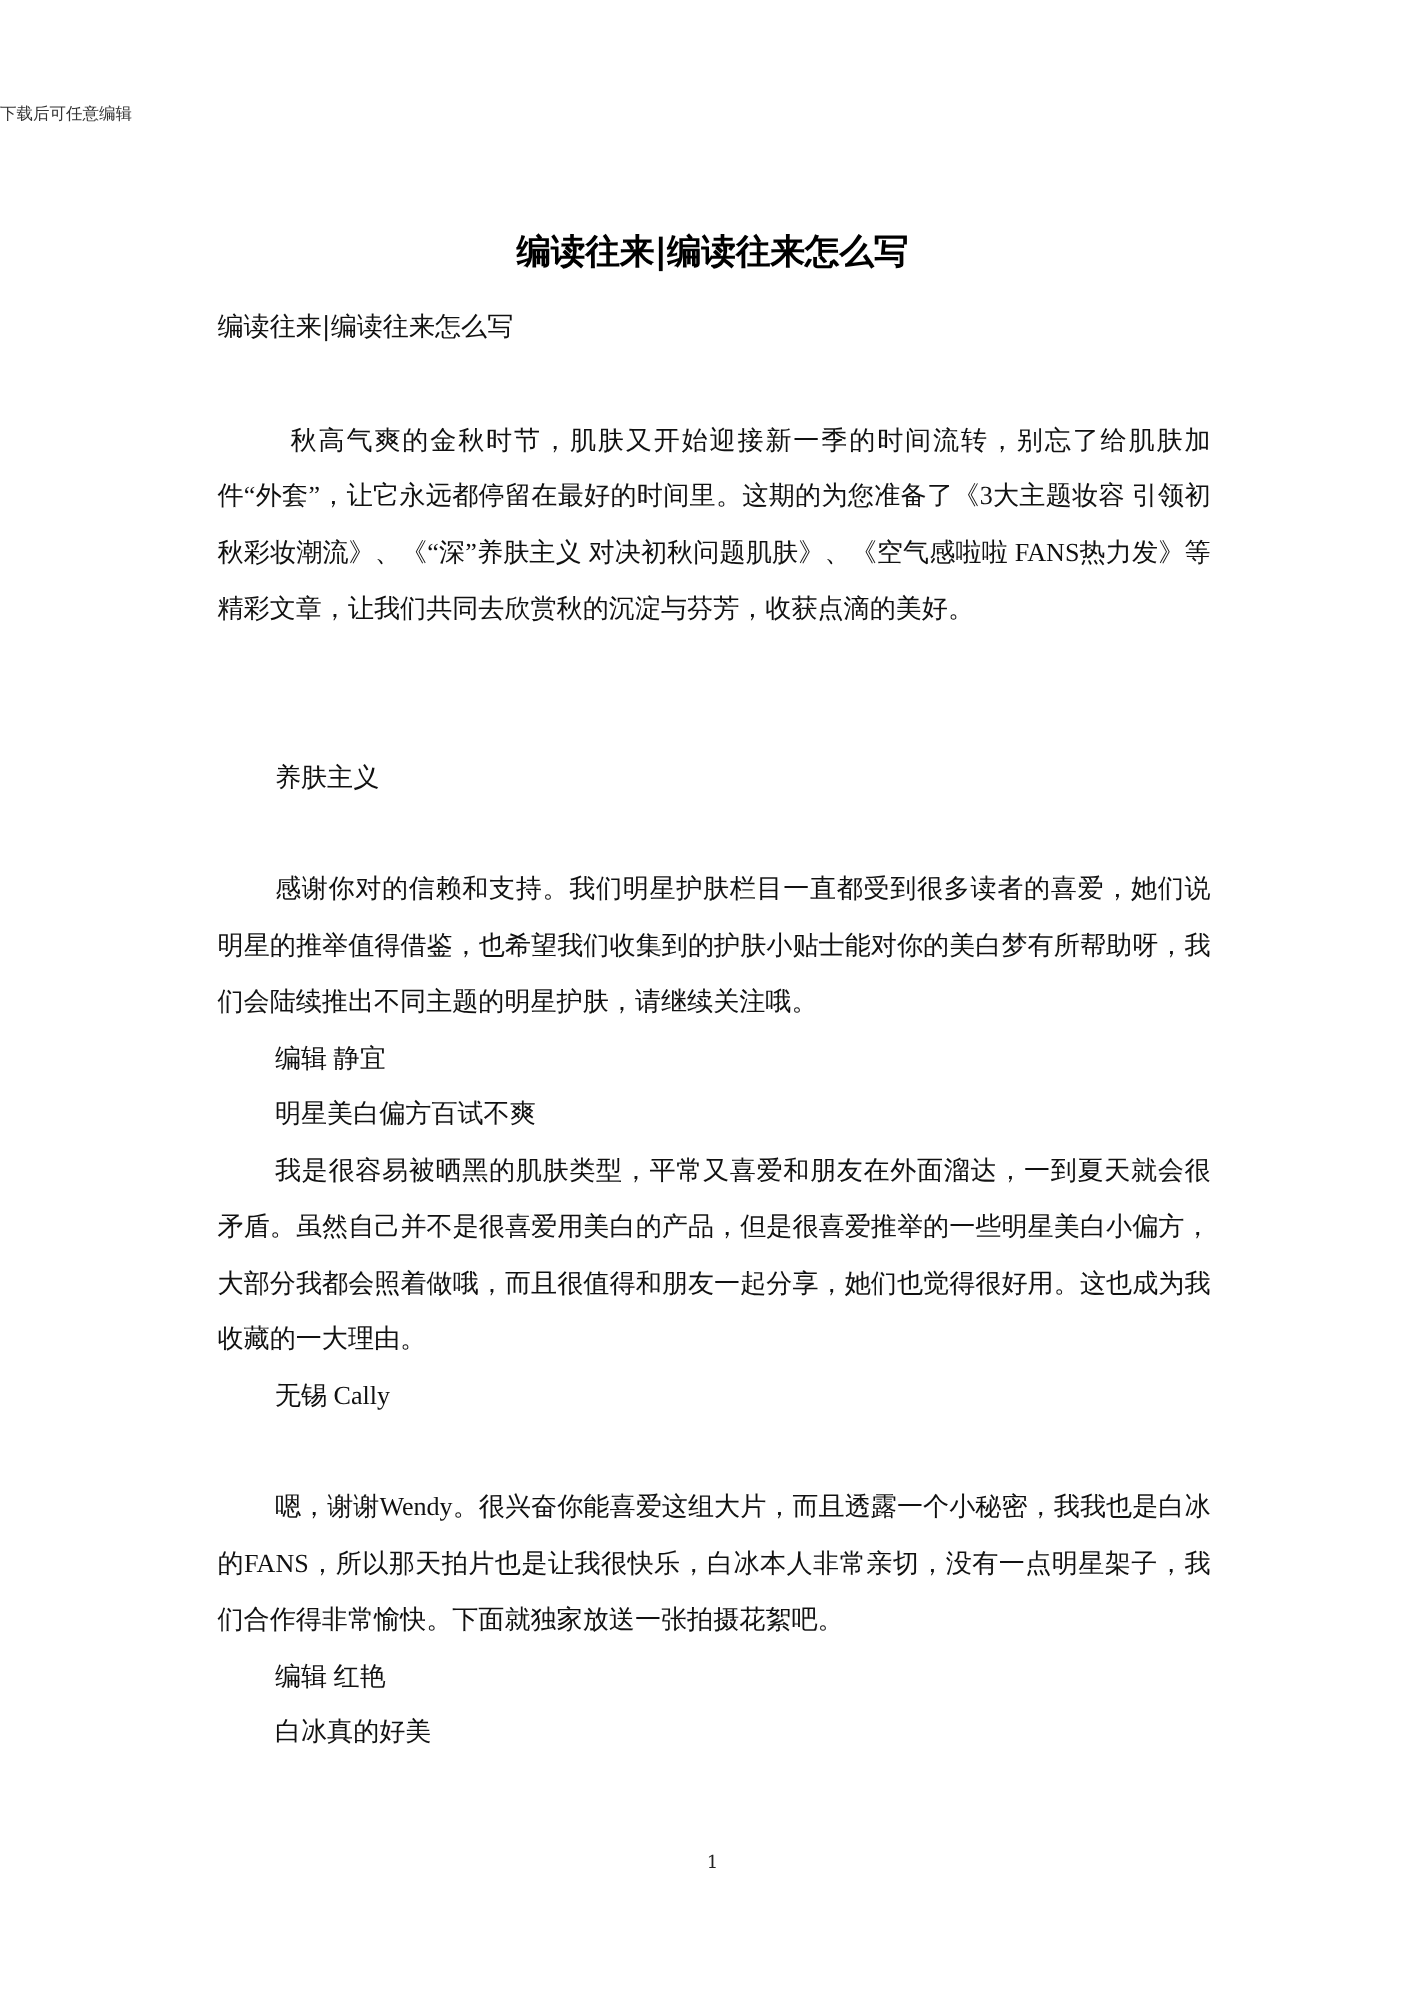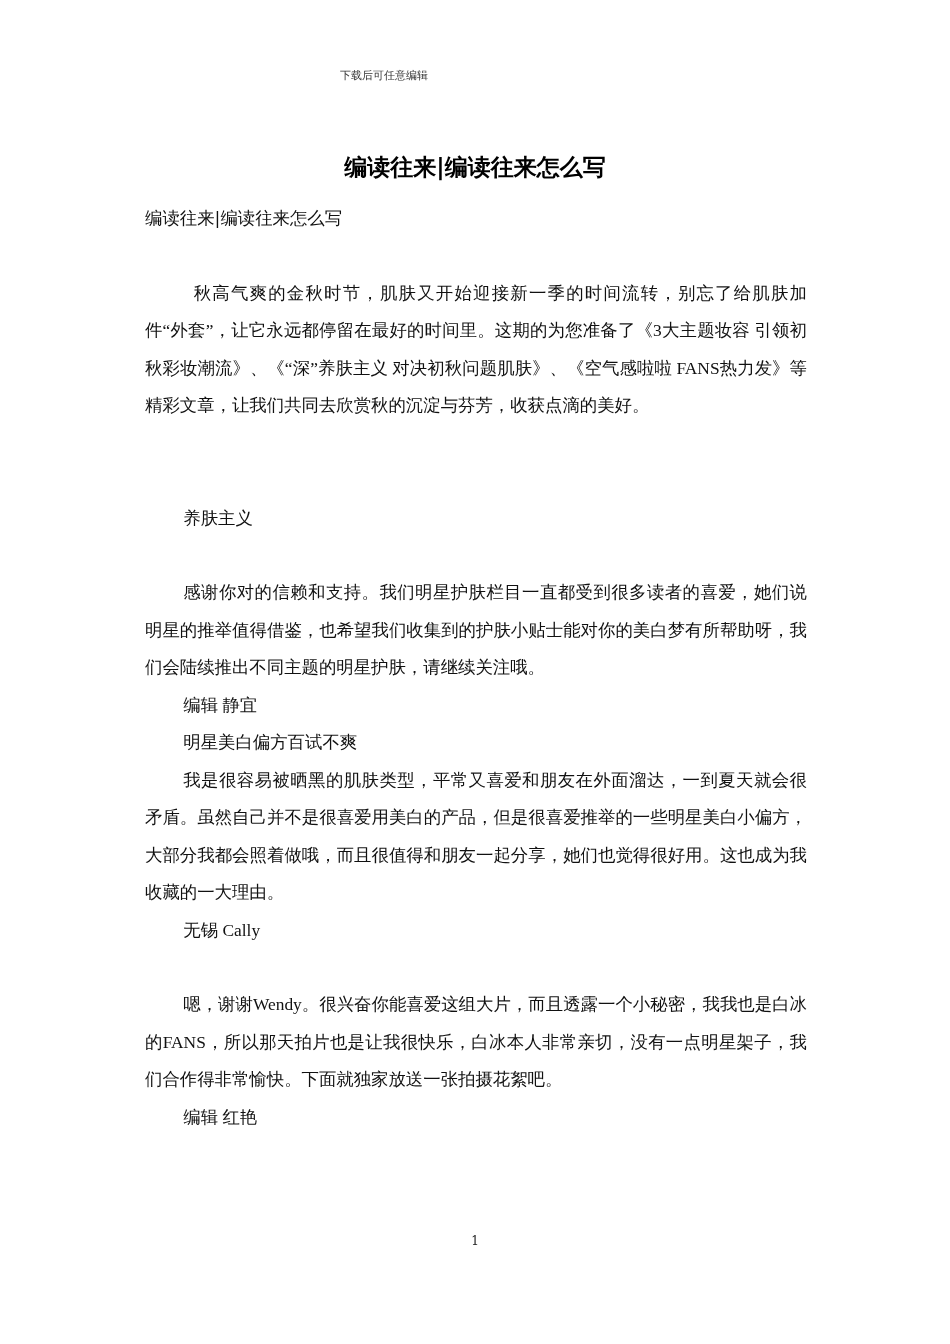--- a/index.html
+++ b/index.html
@@ -1,18 +1,18 @@
 <!DOCTYPE html>
 <html><head>
 <meta charset="utf-8">
 <style>
   html, body { margin: 0; padding: 0; background: #ffffff; }
   body { width: 950px; height: 1344px; position: relative; overflow: hidden;
          font-family: "DejaVu Serif", "Liberation Serif", serif; color: #111; }
-  .header-note { position: absolute; top: 68px; left: 0; width: 768px; text-align: center;
+  .header-note { position: absolute; top: 68px; left: 0; width: 768px; text-align: left;
                  font-size: 11px; color: #333; }
   .title { position: absolute; top: 152px; left: 0; width: 950px; text-align: center;
            font-family: "DejaVu Sans", "Liberation Sans", sans-serif;
            font-weight: bold; font-size: 23px; color: #000; letter-spacing: 0px; }
   .content { position: absolute; left: 145px; width: 662px; top: 200px; }
   .line { font-size: 17.4px; line-height: 37.5px; margin: 0; white-space: normal;
           text-align: justify; text-align-last: left; }
   .para { font-size: 17.4px; line-height: 37.5px; margin: 0; text-indent: 2.2em;
           text-align: justify; font-family: Liberation Serif, serif; }
   .footer-page { position: absolute; top: 1234px; left: 0; width: 950px; text-align: center;
@@ -33,15 +33,16 @@
   <p class="para">养肤主义</p>
   <div style="height:37px"></div>
   <p class="para">感谢你对的信赖和支持。我们明星护肤栏目一直都受到很多读者的喜爱，她们说明星的推举值得借鉴，也希望我们收集到的护肤小贴士能对你的美白梦有所帮助呀，我们会陆续推出不同主题的明星护肤，请继续关注哦。</p>
   <p class="para">编辑 静宜</p>
   <p class="para">明星美白偏方百试不爽</p>
   <p class="para">我是很容易被晒黑的肌肤类型，平常又喜爱和朋友在外面溜达，一到夏天就会很矛盾。虽然自己并不是很喜爱用美白的产品，但是很喜爱推举的一些明星美白小偏方，大部分我都会照着做哦，而且很值得和朋友一起分享，她们也觉得很好用。这也成为我收藏的一大理由。</p>
   <p class="para">无锡 Cally</p>
   <div style="height:37px"></div>
   <p class="para">嗯，谢谢Wendy。很兴奋你能喜爱这组大片，而且透露一个小秘密，我我也是白冰的FANS，所以那天拍片也是让我很快乐，白冰本人非常亲切，没有一点明星架子，我们合作得非常愉快。下面就独家放送一张拍摄花絮吧。</p>
   <p class="para">编辑 红艳</p>
+  <p class="para">白冰真的好美</p>
 </div>
 
 <div class="footer-page">1</div>
 
 </body></html>

